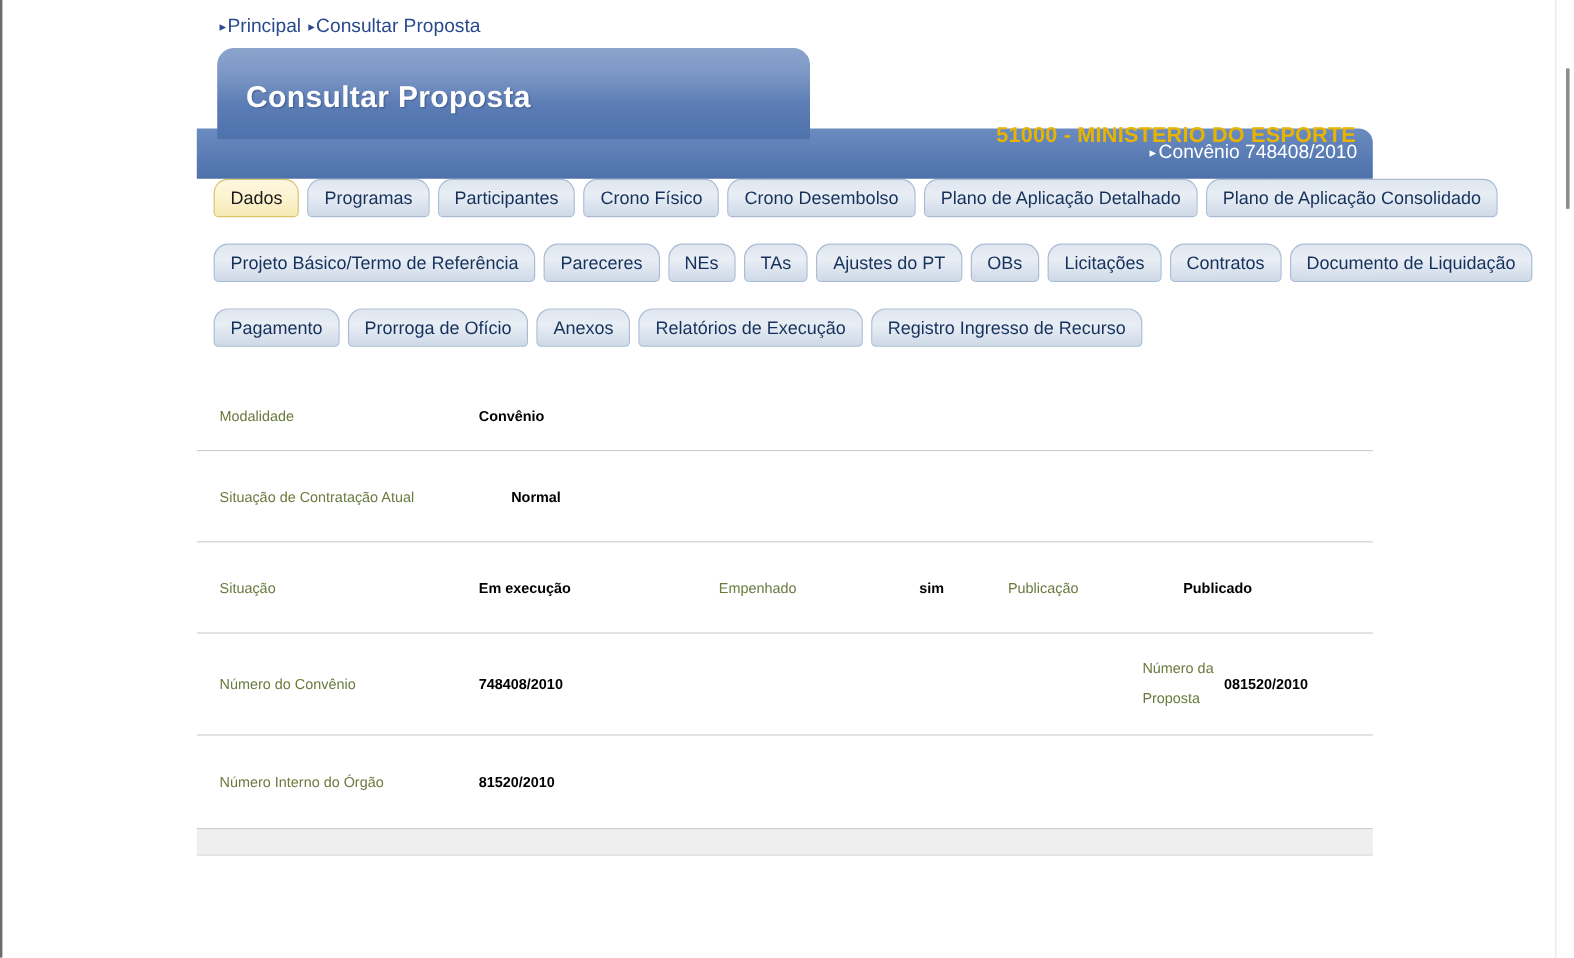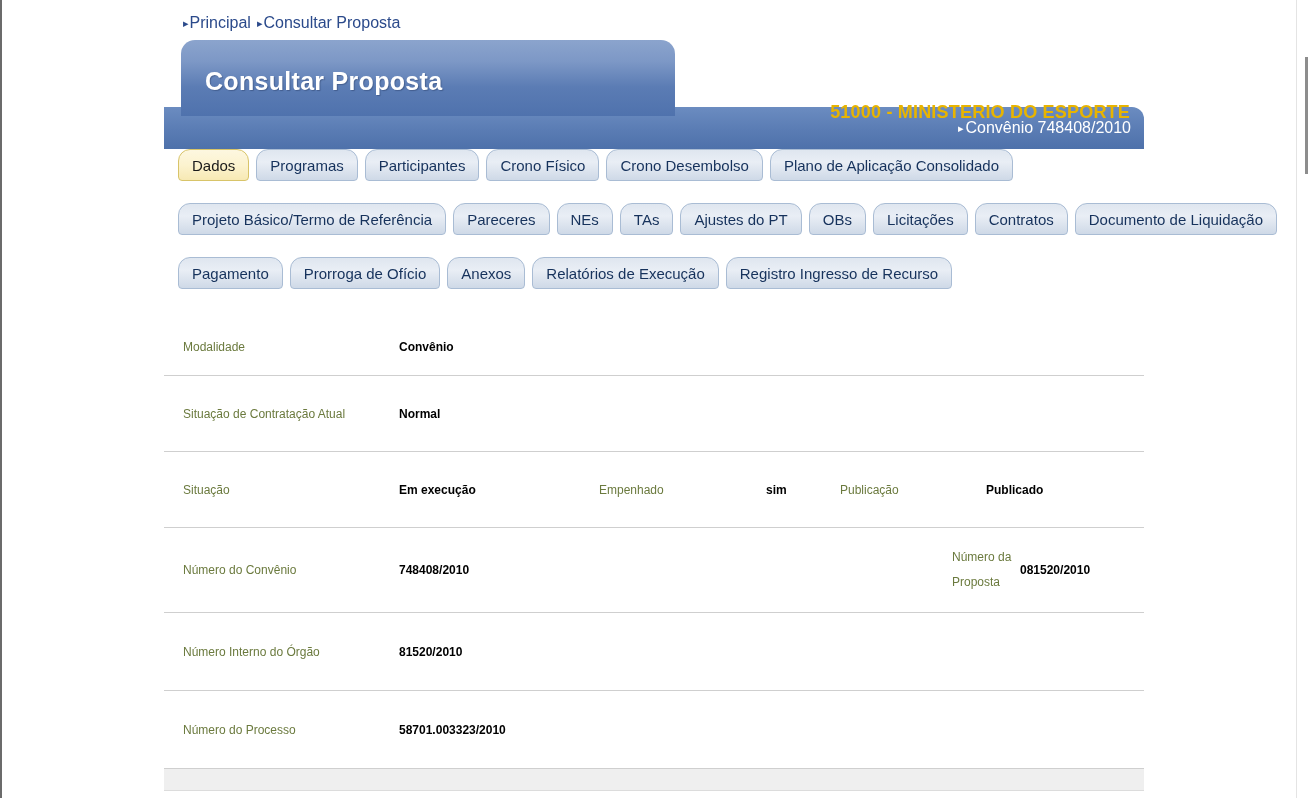--- a/index.html
+++ b/index.html
@@ -190,21 +190,21 @@
     font-size: 12px;
     font-weight: bold;
     white-space: nowrap;
   }
 
   
   .row-modalidade { height: 57px; }
   .row-modalidade .lbl { width: 216px; }
 
   
-  .row-contratacao { height: 76px; }
+  .row-contratacao { height: 76px; gap: 27px; }
   .row-contratacao .lbl { width: 216px; }
 
   
   .row-situacao { height: 76px; }
   .row-situacao .c-lbl1 { width: 216px; }
   .row-situacao .c-val1 { width: 200px; }
   .row-situacao .c-lbl2 { width: 167px; }
   .row-situacao .c-val2 { width: 74px; }
   .row-situacao .c-lbl3 { width: 146px; }
 
@@ -269,20 +269,23 @@
       <div class="tab">
           <span>Participantes</span>
         </div>
       <div class="tab">
           <span>Crono Físico</span>
         </div>
       <div class="tab">
           <span>Crono Desembolso</span>
         </div>
       <div class="tab">
+          <span>Plano de Aplicação Detalhado</span>
+        </div>
+      <div class="tab">
           <span>Plano de Aplicação Consolidado</span>
         </div>
     </div>
 
     <div class="tabrow">
       <div class="tab">
           <span>Projeto Básico/Termo de Referência</span>
         </div>
       <div class="tab">
           <span>Pareceres</span>
@@ -356,24 +359,20 @@
       <div class="val c-val1">748408/2010</div>
       <div class="prop-lbl">Número da Proposta</div>
       <div class="val">081520/2010</div>
     </div>
 
     <div class="row row-interno">
       <div class="lbl">Número Interno do Órgão</div>
       <div class="val">81520/2010</div>
     </div>
 
-    <div class="row row-processo last">
-      <div class="lbl">Número do Processo</div>
-      <div class="val">58701.003323/2010</div>
-    </div>
 
     <div class="bottom-panel"></div>
 
   </div>
 </div>
 
 <div class="scrollbar-gutter">
   <div class="scrollbar-thumb"></div>
 </div>
 

